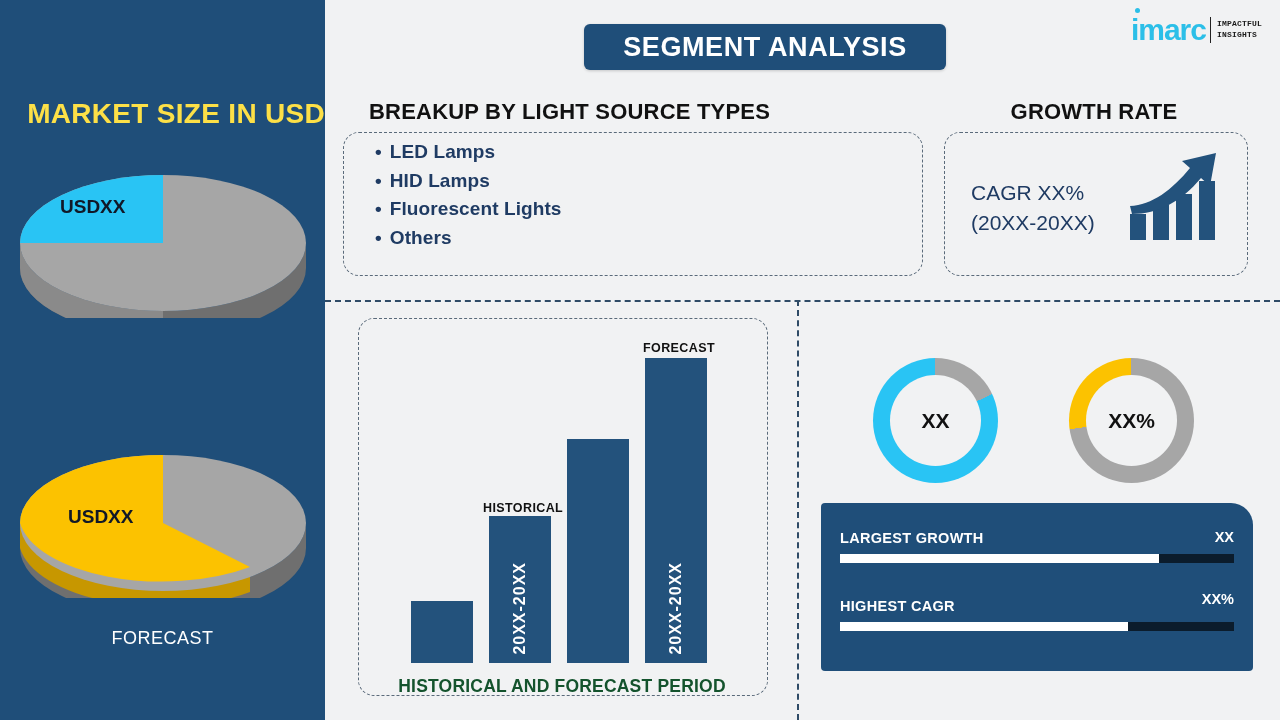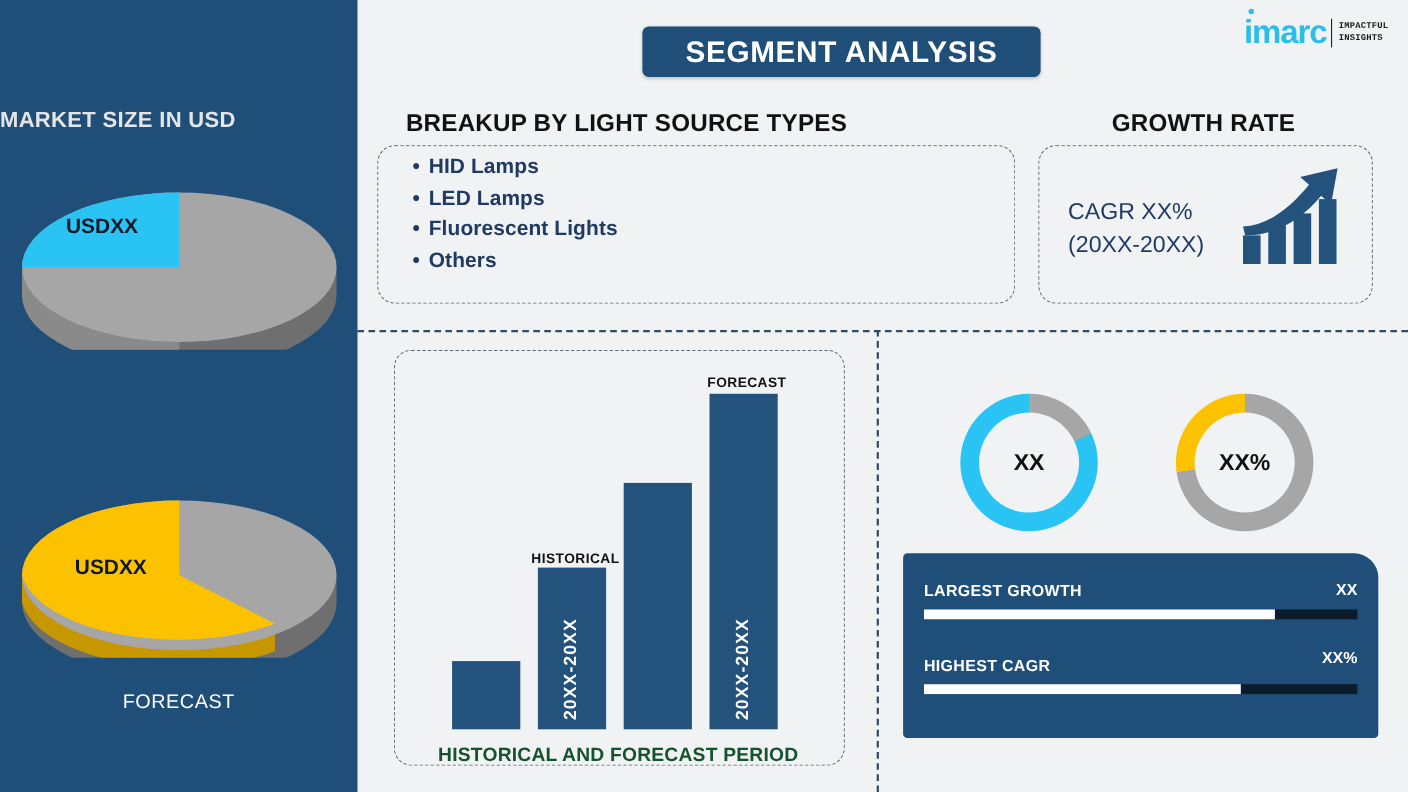--- a/index.html
+++ b/index.html
@@ -24,23 +24,23 @@
   .sidebar {
     position: absolute;
     left: 0; top: 0;
     width: 325px; height: 720px;
     background: #1f4e79;
   }
   .sidebar-title {
     position: absolute;
     left: 0; top: 98px;
     width: 325px;
-    text-align: left;
-    color: #e5e5e5;
-    font-size: 20px;
+    text-align: right;
+    color: #fde047;
+    font-size: 28px;
     font-weight: bold;
     letter-spacing: 0.3px;
   }
   .pie-wrap {
     position: absolute;
     left: 18px;
     width: 290px;
     height: 150px;
   }
   .pie-wrap.current { top: 168px; }
@@ -342,22 +342,22 @@
       <span>INSIGHTS</span>
     </div>
   </div>
 
   <div class="div-h"></div>
   <div class="div-v"></div>
 
   <div class="sec-title breakup">BREAKUP BY LIGHT SOURCE TYPES</div>
   <div class="dashed-box box-breakup"></div>
   <div class="bullet-list">
+    <div class="bullet-item">LED Lamps</div>
     <div class="bullet-item">HID Lamps</div>
-    <div class="bullet-item">LED Lamps</div>
     <div class="bullet-item">Fluorescent Lights</div>
     <div class="bullet-item">Others</div>
   </div>
 
   <div class="sec-title growth">GROWTH RATE</div>
   <div class="dashed-box box-growth"></div>
   <div class="cagr-text">
     <div>CAGR XX%</div>
     <div>(20XX-20XX)</div>
   </div>

